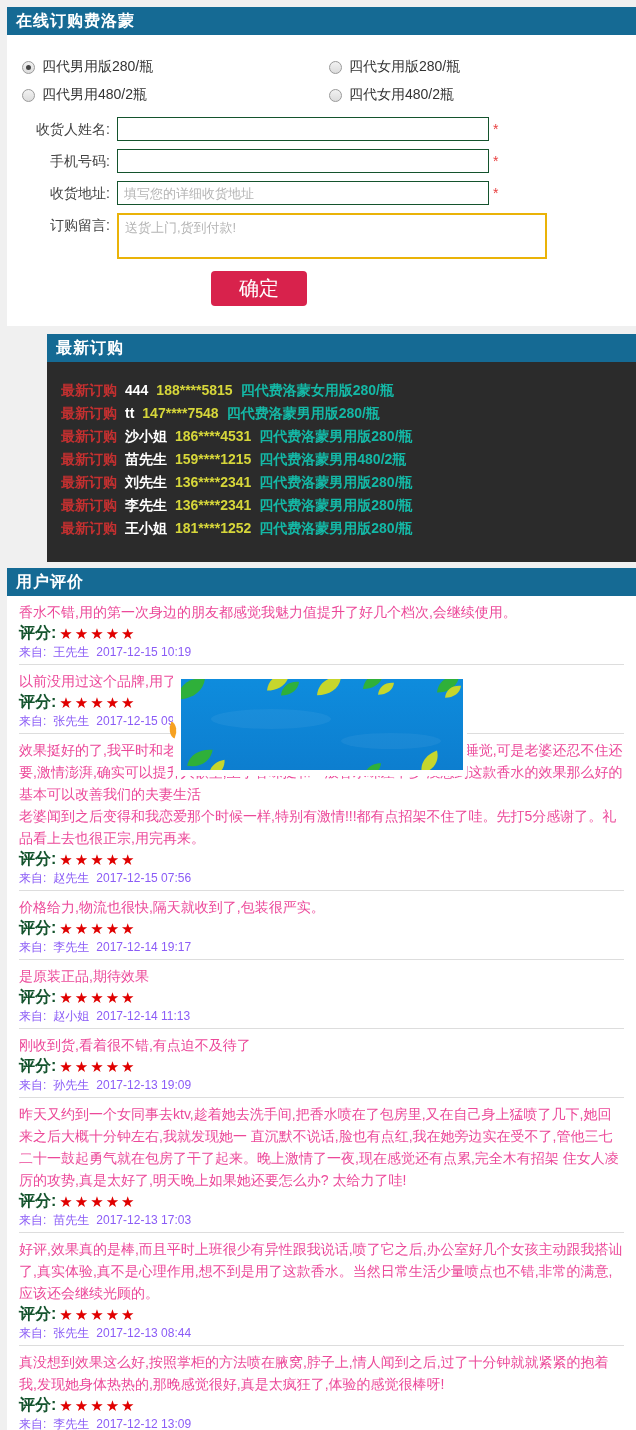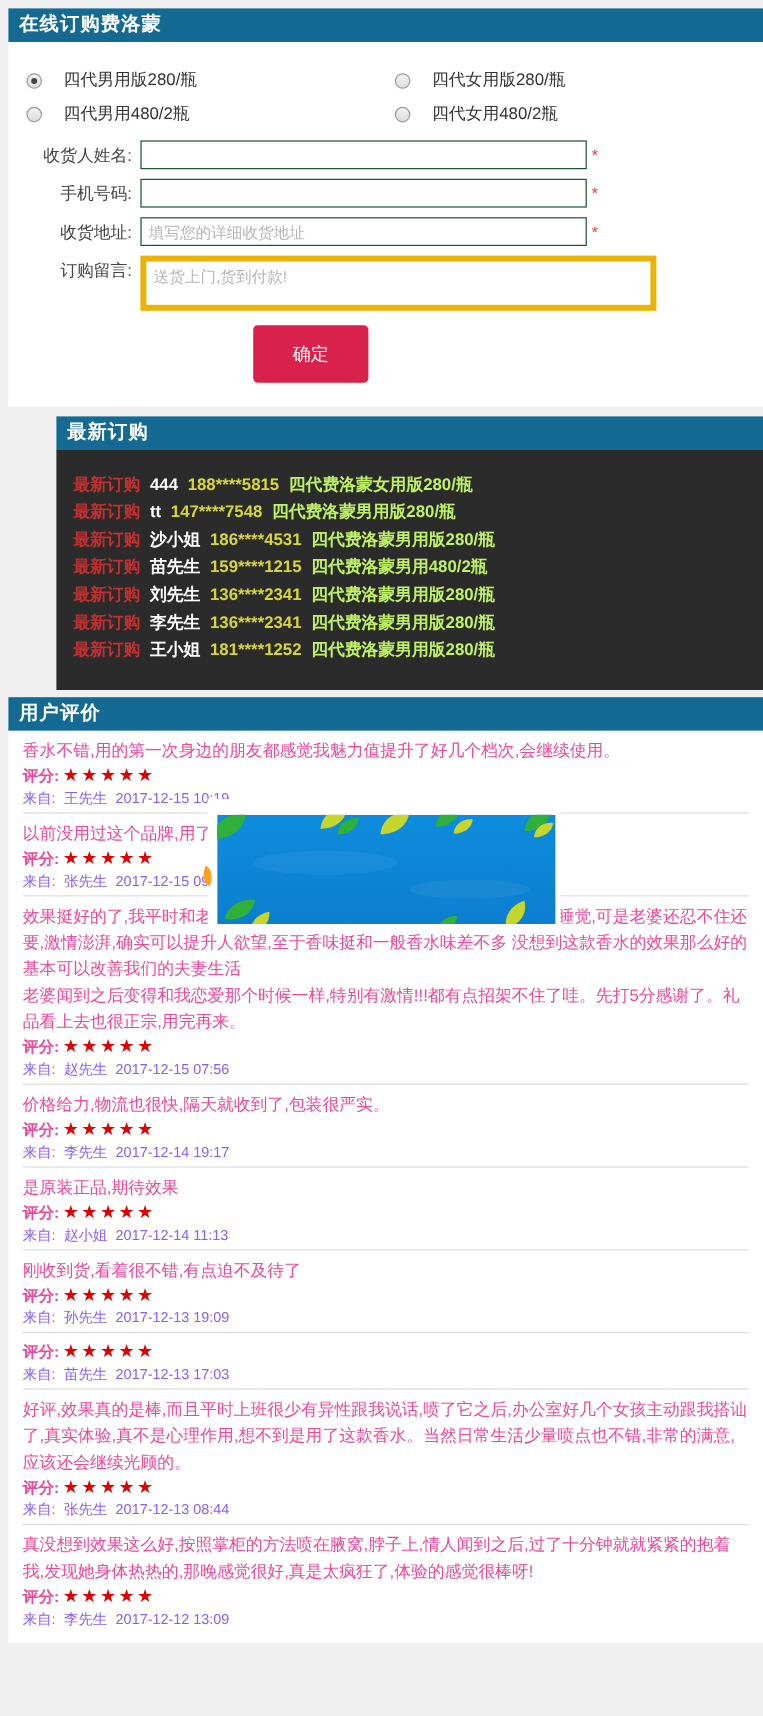--- a/index.html
+++ b/index.html
@@ -28,60 +28,60 @@
   .radio {
     width: 13px; height: 13px; border-radius: 50%;
     border: 1px solid #9a9a9a;
     background: linear-gradient(#f2f2f2,#dcdcdc);
     display: inline-block; position: relative;
   }
   .radio.checked::after {
     content: ""; position: absolute; left: 3px; top: 3px;
     width: 5px; height: 5px; border-radius: 50%; background: #444;
   }
-  .radio-label { font-size: 14px; color: #333; margin-left: 18px; }
+  .radio-label { font-size: 14px; color: #333; margin-left: 7px; }
   .fields { margin-top: 6px; }
   .field-row { display: flex; align-items: flex-start; margin-top: 8px; }
   .field-label {
     width: 110px; text-align: right; font-size: 14px; color: #444;
     line-height: 24px; padding-right: 7px; flex: none;
   }
   .field-input {
     width: 372px; height: 24px; border: 1px solid #14532d;
     font-size: 13px; padding: 0 6px; color: #333; outline: none;
   }
   .field-input::placeholder, .field-textarea::placeholder { color: #b5b5b5; }
   .field-textarea {
-    width: 430px; height: 46px; border: 5px solid #eab308;
+    width: 430px; height: 46px; border: 2px solid #eab308;
     font-size: 13px; padding: 4px 6px; color: #333; resize: none; outline: none;
     font-family: "Liberation Sans", sans-serif;
   }
   .req { color: #e84040; font-size: 14px; margin-left: 4px; line-height: 24px; }
   .btn-row { margin-top: 12px; padding-left: 204px; }
   .submit-btn {
-    width: 96px; height: 48px; background: #d8224c; color: #fff;
-    font-size: 15px; border: none; border-radius: 4px; cursor: pointer;
+    width: 96px; height: 35px; background: #d8224c; color: #fff;
+    font-size: 20px; border: none; border-radius: 4px; cursor: pointer;
     font-family: "Liberation Sans", sans-serif;
   }
   
   .orders-section { margin-top: 8px; padding-left: 40px; }
   .orders-body { background: #2b2b2b; padding: 17px 0 22px 14px; }
   .order-row { height: 23px; line-height: 23px; font-size: 14px; font-weight: bold; white-space: nowrap; }
   .o-tag { color: #c43030; margin-right: 8px; }
   .o-name { color: #ffffff; margin-right: 8px; }
   .o-phone { color: #d6d63a; margin-right: 8px; }
-  .o-product { color: #bef264; }
+  .o-product { color: #14b8a6; }
   
   .reviews-section { margin-top: 6px; }
   .reviews-body { background: #ffffff; padding: 0 12px 8px 12px; }
   .review { padding: 5px 0 3px 0; }
   .review + .review { border-top: 1px solid #dddddd; }
   .r-text { font-size: 14px; line-height: 22px; color: #ec4899; }
   .r-rating { height: 21px; display: flex; align-items: center; }
-  .r-rating-label { font-size: 13px; color: #ec4899; font-weight: bold; }
+  .r-rating-label { font-size: 16px; color: #14532d; font-weight: bold; }
   .stars { color: #e00000; font-size: 15px; letter-spacing: 2px; margin-left: 3px; line-height: 1; }
   .r-from { height: 17px; line-height: 17px; font-size: 12px; color: #8b5cf6; }
   .r-from span { margin-right: 7px; }
   
   .ad-popup {
     position: absolute; left: 173px; top: 659px;
     width: 294px; height: 110px; background: #ffffff;
     z-index: 5; cursor: pointer;
   }
   .ad-popup svg { position: absolute; left: 8px; top: 13px; }
@@ -230,20 +230,21 @@
       <div class="review">
         <div class="r-text">刚收到货,看着很不错,有点迫不及待了</div>
         <div class="r-rating">
             <span class="r-rating-label">评分:</span>
             <span class="stars">★★★★★</span>
           </div>
         <div class="r-from"><span>来自:</span><span>孙先生</span><span>2017-12-13 19:09</span></div>
       </div>
 
       <div class="review">
+        <div class="r-text">昨天又约到一个女同事去ktv,趁着她去洗手间,把香水喷在了包房里,又在自己身上猛喷了几下,她回来之后大概十分钟左右,我就发现她一 直沉默不说话,脸也有点红,我在她旁边实在受不了,管他三七二十一鼓起勇气就在包房了干了起来。晚上激情了一夜,现在感觉还有点累,完全木有招架 住女人凌厉的攻势,真是太好了,明天晚上如果她还要怎么办? 太给力了哇!</div>
         <div class="r-rating">
             <span class="r-rating-label">评分:</span>
             <span class="stars">★★★★★</span>
           </div>
         <div class="r-from"><span>来自:</span><span>苗先生</span><span>2017-12-13 17:03</span></div>
       </div>
 
       <div class="review">
         <div class="r-text">好评,效果真的是棒,而且平时上班很少有异性跟我说话,喷了它之后,办公室好几个女孩主动跟我搭讪了,真实体验,真不是心理作用,想不到是用了这款香水。当然日常生活少量喷点也不错,非常的满意,应该还会继续光顾的。</div>
         <div class="r-rating">

